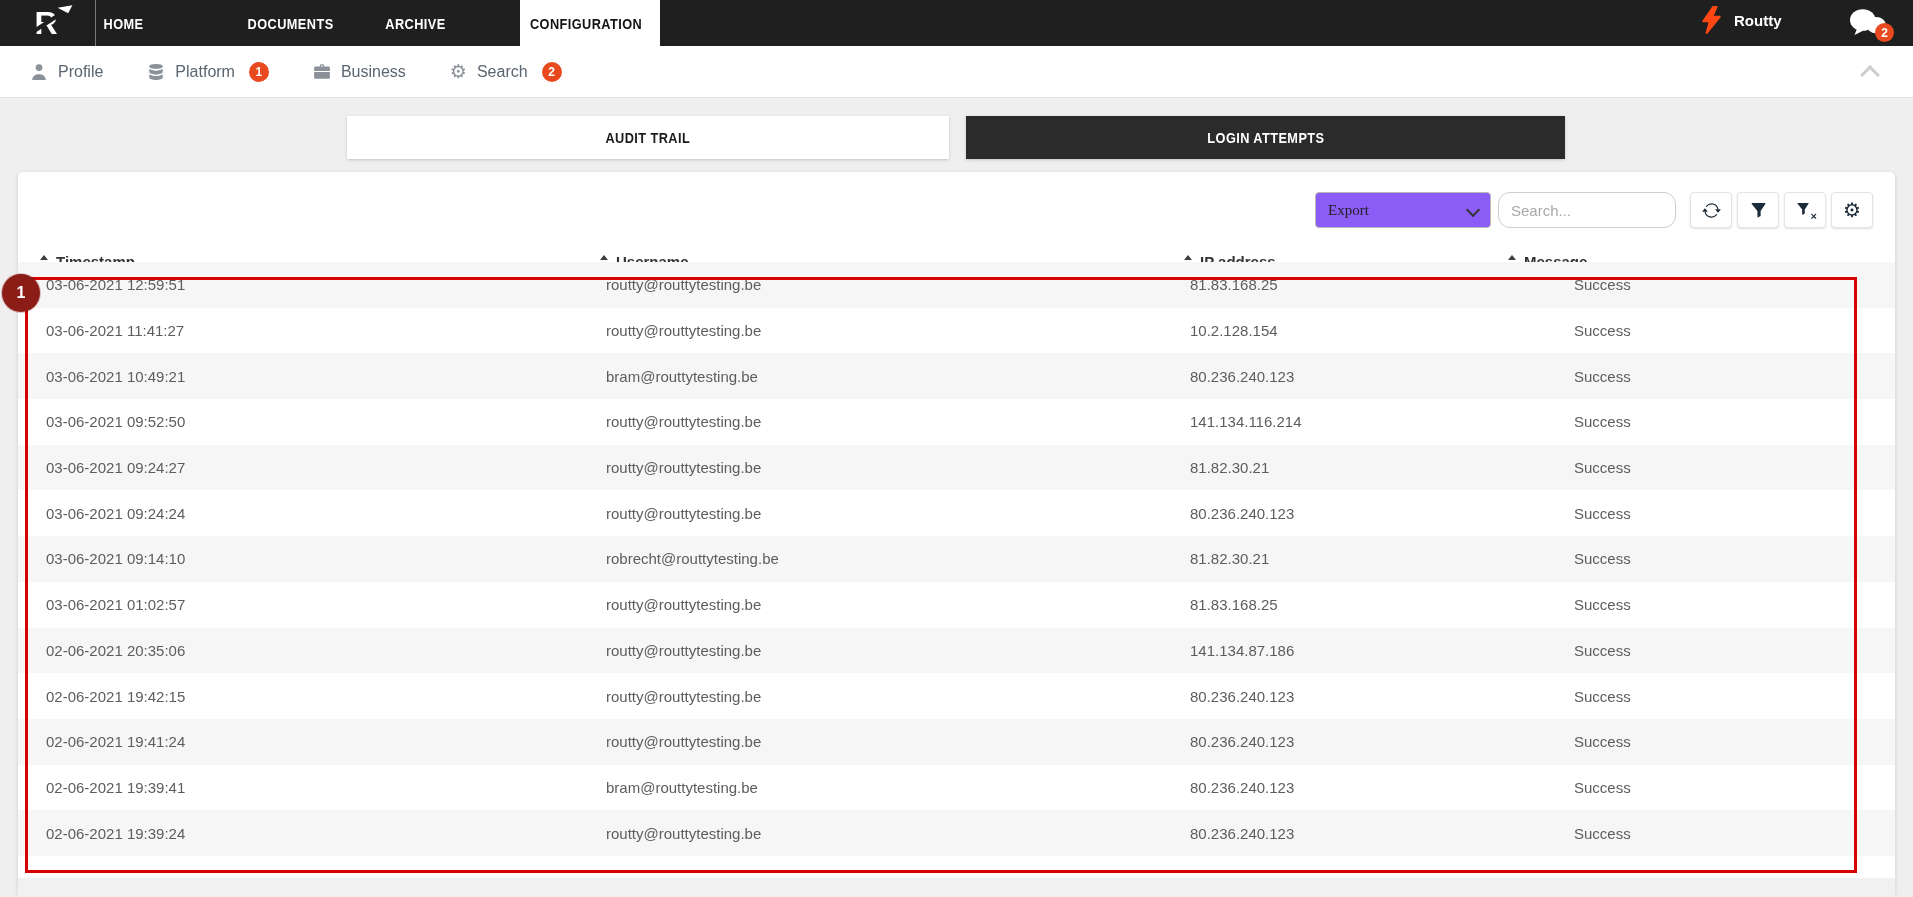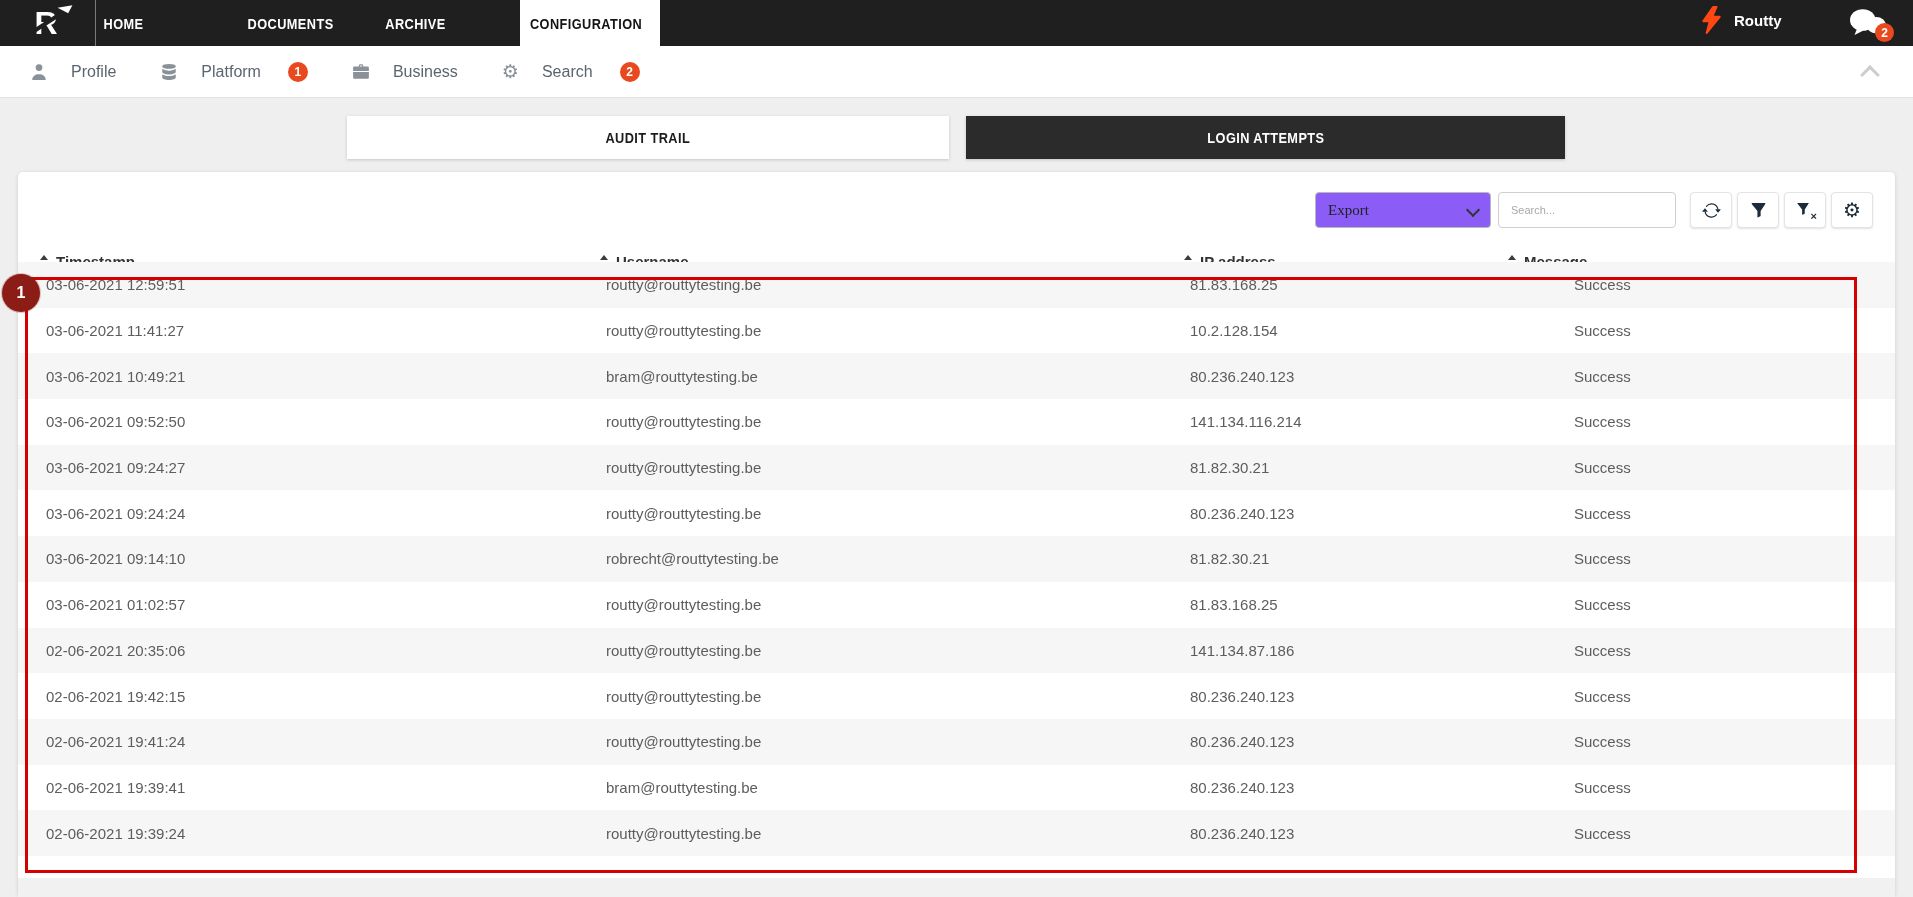--- a/index.html
+++ b/index.html
@@ -20,41 +20,41 @@
   .top-tab.active { background:#fff; color:#141414; }
   .cond { display:inline-block; transform:scaleX(.85); letter-spacing:.5px; white-space:nowrap; }
   .account { position:absolute; left:1700px; top:0; height:40px; display:flex; align-items:center; gap:12px; }
   .bolt-icon { width:22px; height:28px; }
   .account-name { color:#fff; font-size:15px; font-weight:bold; }
   .chat-wrap { position:absolute; left:1848px; top:8px; width:46px; height:32px; cursor:pointer; }
   .chat-badge { position:absolute; right:0; bottom:-2px; width:19px; height:19px; border-radius:50%; background:#e8491f; color:#fff; font-size:12px; font-weight:bold; display:flex; align-items:center; justify-content:center; }
 
   
   .subnav { position:absolute; left:0; top:46px; width:1913px; height:52px; background:#fff; border-bottom:1px solid #e2e2e2; display:flex; align-items:center; padding-left:30px; gap:44px; }
-  .subnav-item { display:flex; align-items:center; gap:23px; cursor:pointer; }
+  .subnav-item { display:flex; align-items:center; gap:10px; cursor:pointer; }
   .subnav-item .lbl { font-size:16px; color:#5b6570; }
   .subnav-item svg { display:block; }
   .nav-badge { width:20px; height:20px; border-radius:50%; background:#e8491f; color:#fff; font-size:12px; font-weight:bold; display:flex; align-items:center; justify-content:center; margin-left:4px; }
   .gear-glyph { font-size:19px; color:#8b9198; line-height:18px; }
   .collapse-chevron { position:absolute; left:1862px; top:64px; width:16px; height:16px; cursor:pointer; }
   .collapse-chevron::before { content:""; position:absolute; left:1px; top:4px; width:11px; height:11px; border-left:3px solid #cdcdcd; border-top:3px solid #cdcdcd; transform:rotate(45deg); }
 
   
   .view-btn { position:absolute; top:116px; height:43px; display:flex; align-items:center; justify-content:center; font-size:15px; font-weight:bold; cursor:pointer; box-shadow:0 1px 3px rgba(0,0,0,.18); }
   .view-btn.audit { left:347px; width:602px; background:#fff; color:#1c1c1c; }
   .view-btn.login { left:966px; width:599px; background:#2b2b2b; color:#fff; }
 
   
   .card { position:absolute; left:18px; top:172px; width:1877px; height:725px; background:#fff; border-radius:5px; box-shadow:0 1px 4px rgba(0,0,0,.14); }
 
   
   .select-wrap { position:absolute; left:1297px; top:20px; width:176px; height:36px; }
   .select-wrap select { width:100%; height:100%; border:1px solid #b9b9b9; border-radius:4px; background:#8b5cf6; font-size:15px; color:#222; padding:0 28px 0 12px; appearance:none; -webkit-appearance:none; font-family:Liberation Serif, serif; cursor:pointer; }
   .select-wrap::after { content:""; position:absolute; right:13px; top:13px; width:8px; height:8px; border-right:2px solid #333; border-bottom:2px solid #333; transform:rotate(45deg); pointer-events:none; }
-  .search-input { position:absolute; left:1480px; top:20px; width:178px; height:36px; border:1px solid #cfcfcf; border-radius:4px; font-size:11px; color:#333; padding:0 12px; font-family:"Liberation Sans", sans-serif; }
+  .search-input { position:absolute; left:1480px; top:20px; width:178px; height:36px; border:1px solid #cfcfcf; border-radius:12px; font-size:15px; color:#333; padding:0 12px; font-family:"Liberation Sans", sans-serif; }
   .search-input::placeholder { color:#a9a9a9; }
   .icon-btn { position:absolute; top:20px; width:42px; height:36px; background:#fff; border:1px solid #e4e4e4; border-radius:4px; box-shadow:0 1px 2px rgba(0,0,0,.12); display:flex; align-items:center; justify-content:center; cursor:pointer; color:#1c2b39; }
   .icon-btn svg { display:block; }
   .fx-wrap { position:relative; width:18px; height:18px; }
   .fx-wrap svg { position:absolute; left:0; top:1px; }
   .fx-x { position:absolute; right:-3px; bottom:-3px; font-size:11px; font-weight:bold; color:#1c2b39; font-style:normal; }
   .gear-btn-glyph { font-size:20px; color:#1c2b39; line-height:20px; }
 
   
   .thead { position:absolute; left:0; top:72px; width:1877px; height:34px; }

